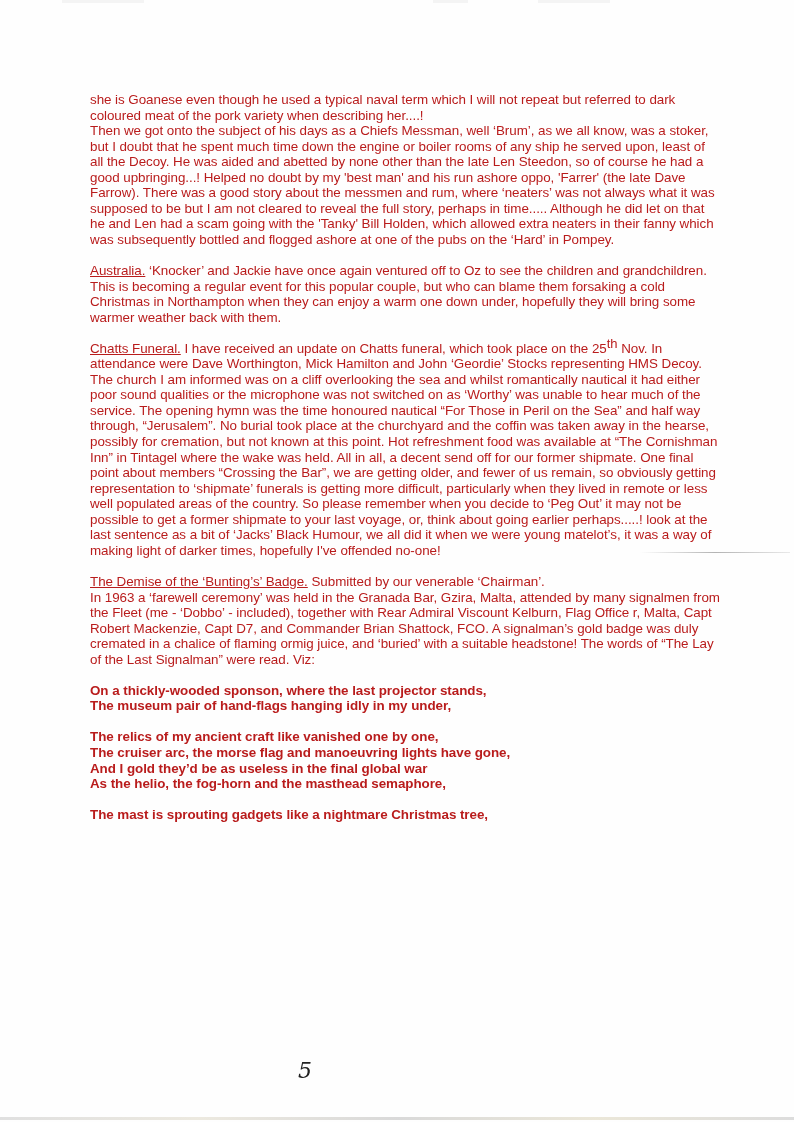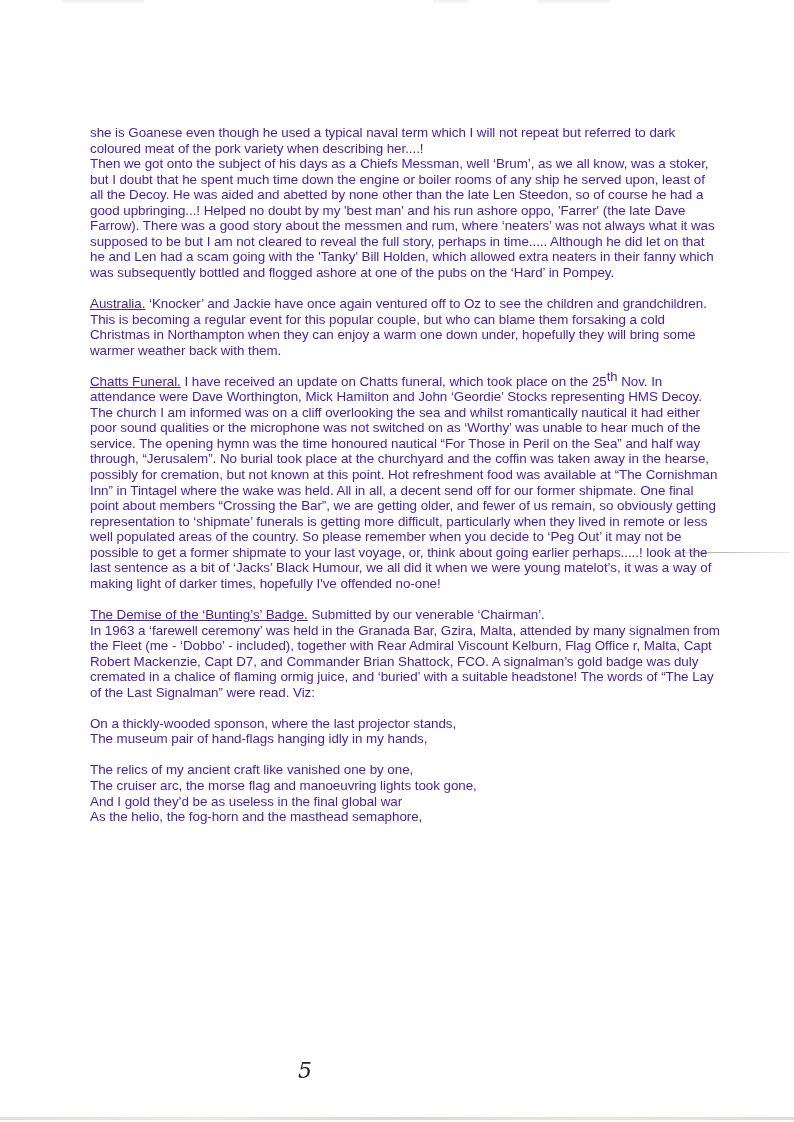--- a/index.html
+++ b/index.html
@@ -4,29 +4,28 @@
   <style>
     html, body { margin: 0; padding: 0; background: #ffffff; }
     body { width: 794px; height: 1122px; position: relative; overflow: hidden; }
     .page {
       position: absolute; left: 0; top: 0; width: 794px; height: 1122px;
       background: #fefefe;
     }
     .content {
       position: absolute; left: 90px; top: 92px; width: 630px;
       font-family: "Liberation Sans", sans-serif;
-      font-size: 13.4px; line-height: 15.55px; color: #4c1d95;
+      font-size: 13.4px; line-height: 15.55px; color: #b91c1c;
       letter-spacing: -0.05px;
-      margin-top: 33px;
     }
     .para { margin: 0; }
     .gap { height: 15.55px; }
     .heading { font-weight: normal; text-decoration: underline; }
     sup { font-size: 13px; line-height: 0; vertical-align: 5px; }
-    .poem-line { margin: 0; white-space: nowrap; }
+    .poem-line { margin: 0; white-space: nowrap; font-weight: bold; }
     .page-number {
       position: absolute; left: 298px; top: 1058px;
       font-family: "DejaVu Serif", serif; font-style: italic;
       font-size: 22px; color: #222;
     }
     .fold-line {
       position: absolute; left: 640px; top: 552px; width: 150px; height: 1px;
       background: linear-gradient(to right, rgba(150,150,150,0), rgba(130,130,130,0.6), rgba(150,150,150,0.2));
     }
     .bottom-edge {
@@ -61,31 +60,32 @@
     <div class="gap"></div>
 
     <p class="para"><span class="heading">The Demise of the ‘Bunting’s’ Badge.</span><span> Submitted by our venerable ‘Chairman’.</span></p>
     <p class="para">In 1963 a ‘farewell ceremony’ was held in the Granada Bar, Gzira, Malta, attended by many signalmen from the Fleet (me - ‘Dobbo’ - included), together with Rear Admiral Viscount Kelburn, Flag Office r, Malta, Capt Robert Mackenzie, Capt D7, and Commander Brian Shattock, FCO. A signalman’s gold badge was duly cremated in a chalice of flaming ormig juice, and ‘buried’ with a suitable headstone! The words of “The Lay of the Last Signalman” were read. Viz:</p>
 
     <div class="gap"></div>
 
     <div>
       <div>
         <p class="poem-line">On a thickly-wooded sponson, where the last projector stands,</p>
-        <p class="poem-line">The museum pair of hand-flags hanging idly in my hands,</p>
+        <p class="poem-line">The museum pair of hand-flags hanging idly in my under,</p>
       </div>
       <div class="gap"></div>
       <div>
         <p class="poem-line">The relics of my ancient craft like vanished one by one,</p>
-        <p class="poem-line">The cruiser arc, the morse flag and manoeuvring lights took gone,</p>
+        <p class="poem-line">The cruiser arc, the morse flag and manoeuvring lights have gone,</p>
         <p class="poem-line">And I gold they’d be as useless in the final global war</p>
         <p class="poem-line">As the helio, the fog-horn and the masthead semaphore,</p>
       </div>
       <div class="gap"></div>
       <div>
+        <p class="poem-line">The mast is sprouting gadgets like a nightmare Christmas tree,</p>
       </div>
     </div>
   </div>
 
   <div class="fold-line"></div>
 
   <div class="page-number">5</div>
 
   <div class="bottom-edge"></div>
 </div>

